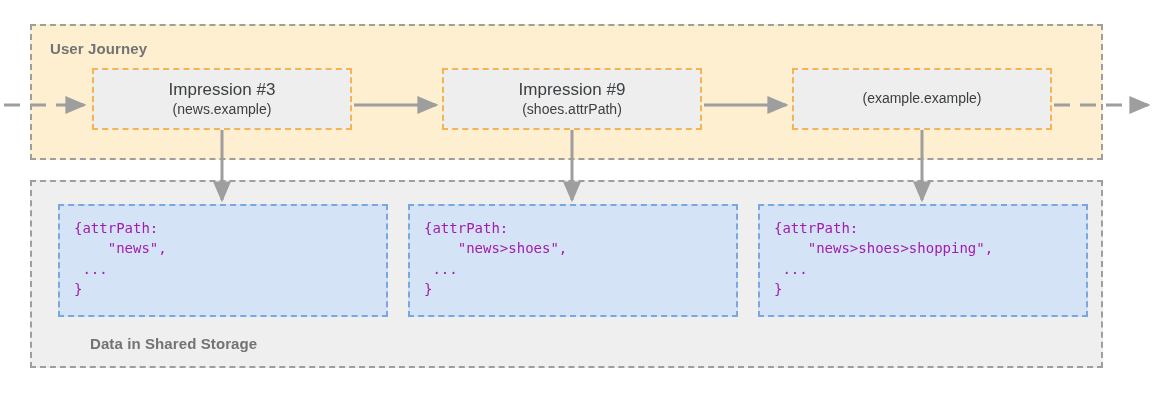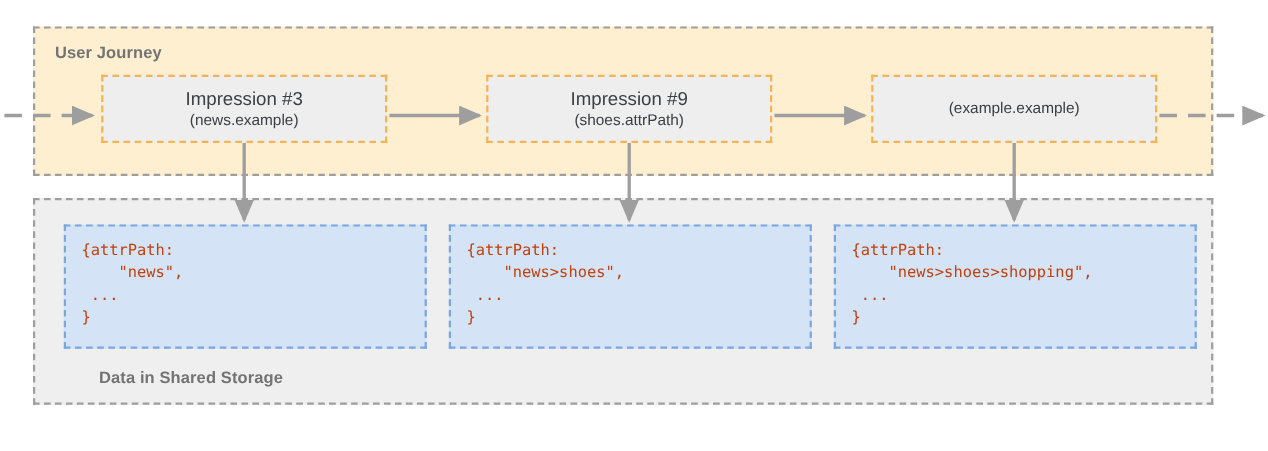--- a/index.html
+++ b/index.html
@@ -89,21 +89,21 @@
     border: 2px dashed #7aa7e0;
     top: 204px;
     height: 113px;
     padding: 12px 14px 0 14px;
   }
   .code-text {
     margin: 0;
     font-family: "DejaVu Sans Mono", monospace;
     font-size: 14px;
     line-height: 1.45;
-    color: #c2410c;
+    color: #a21caf;
     white-space: pre;
   }
   #code-1 { left: 58px;  width: 330px; }
   #code-2 { left: 408px; width: 330px; }
   #code-3 { left: 758px; width: 330px; }
 
   
   #connectors {
     position: absolute;
     left: 0;

